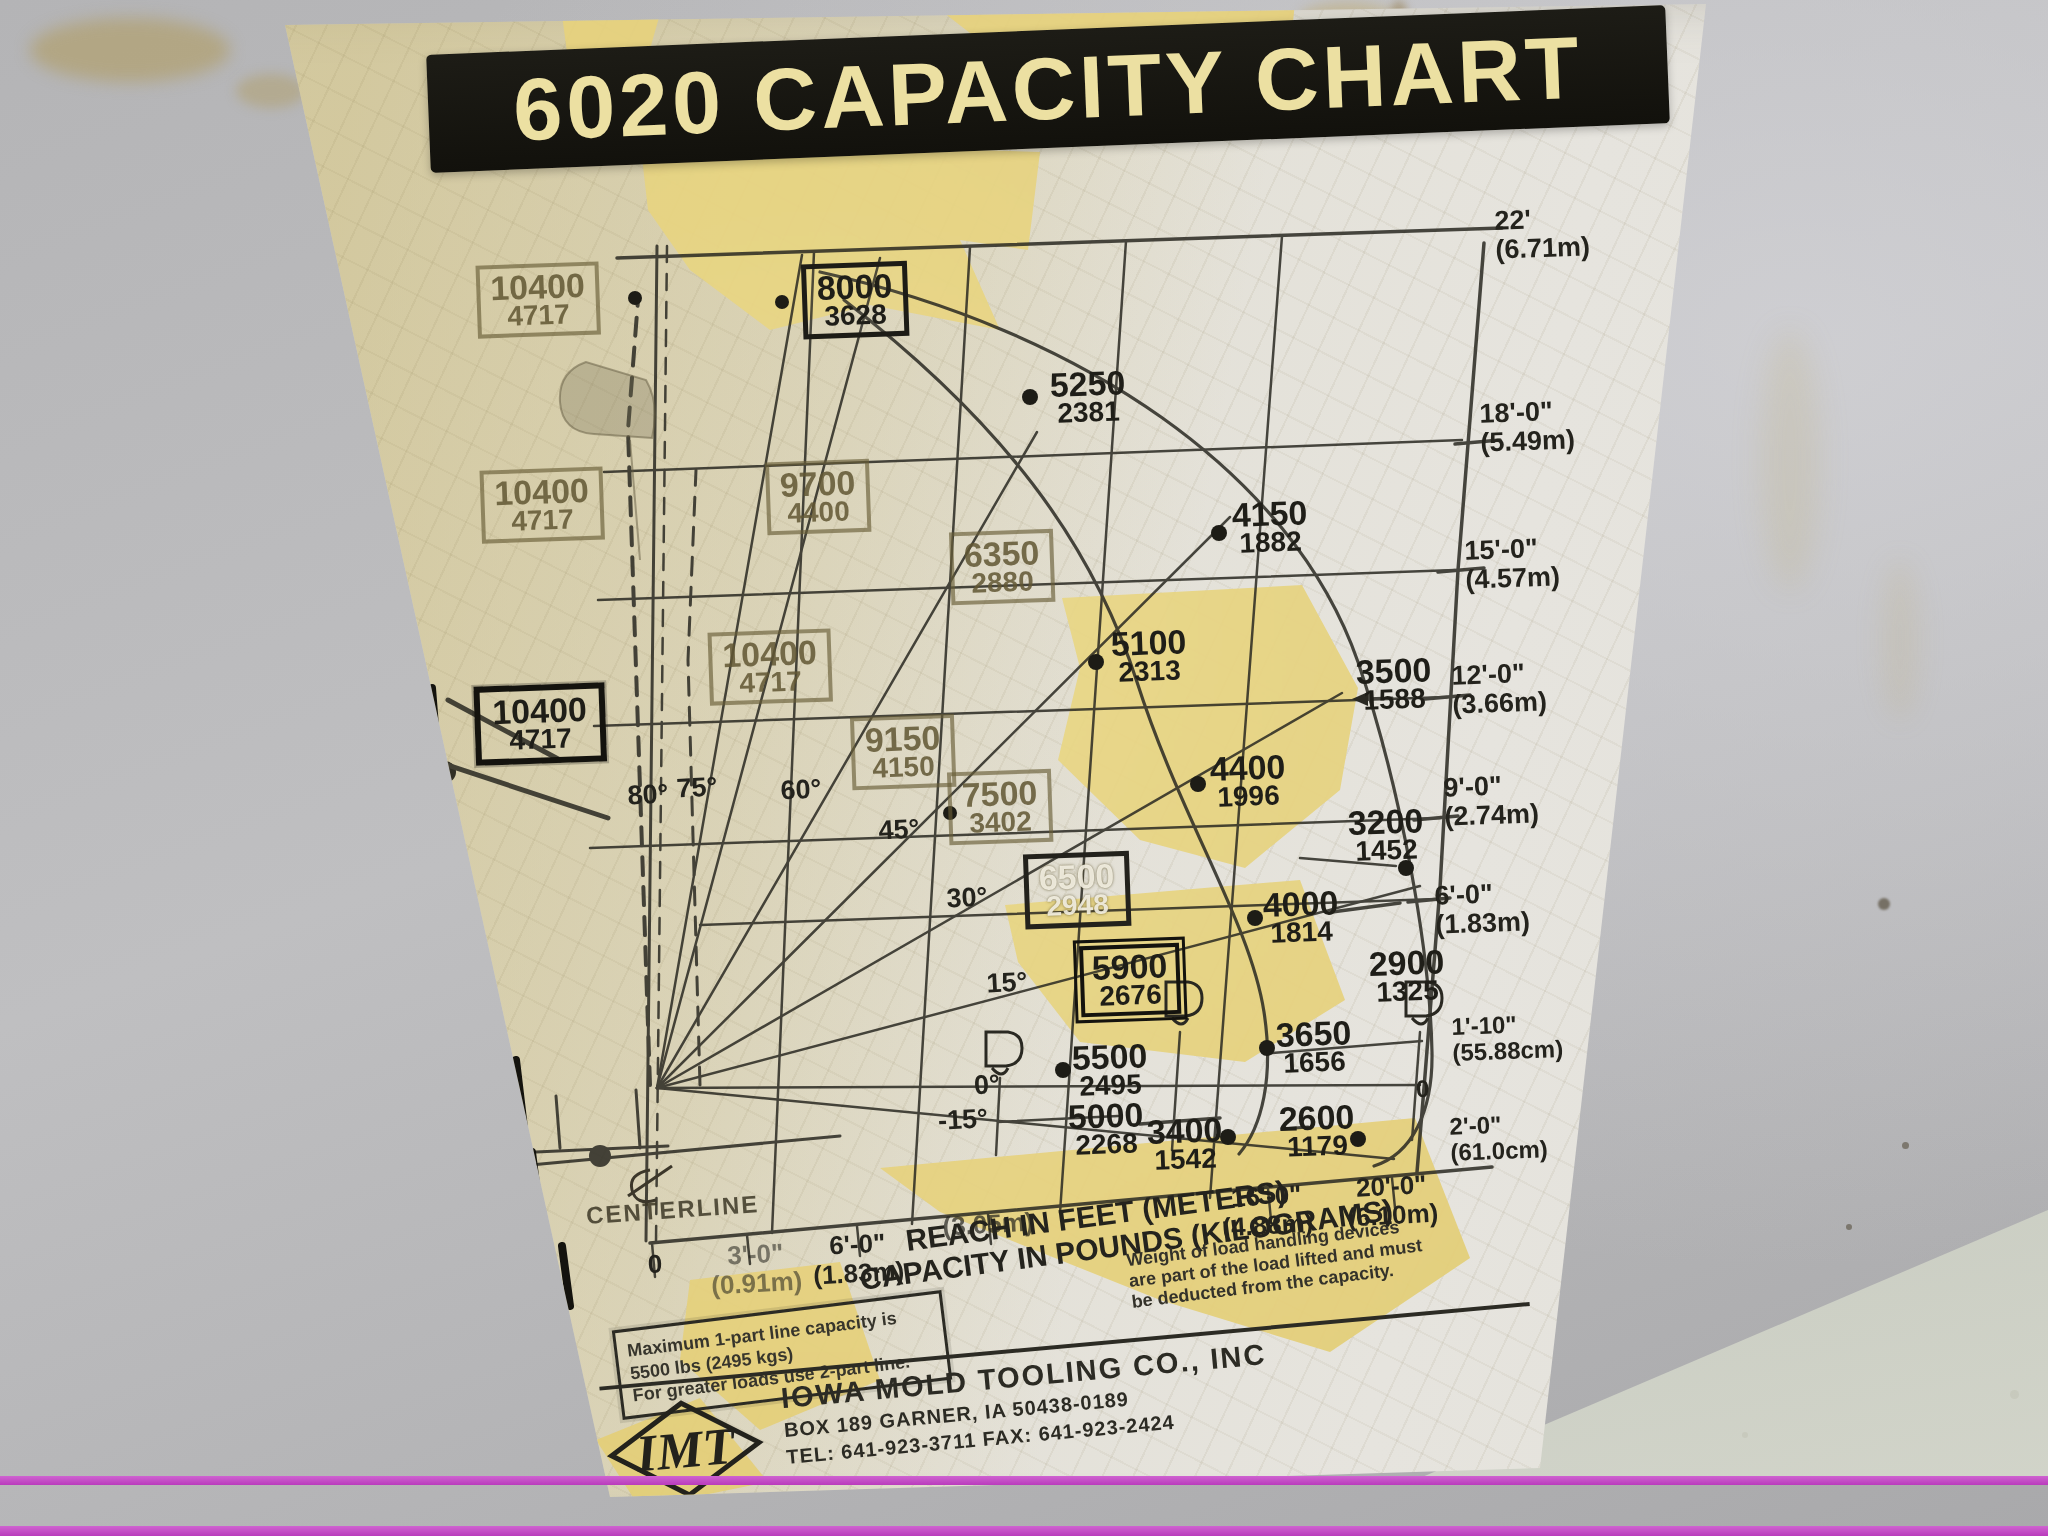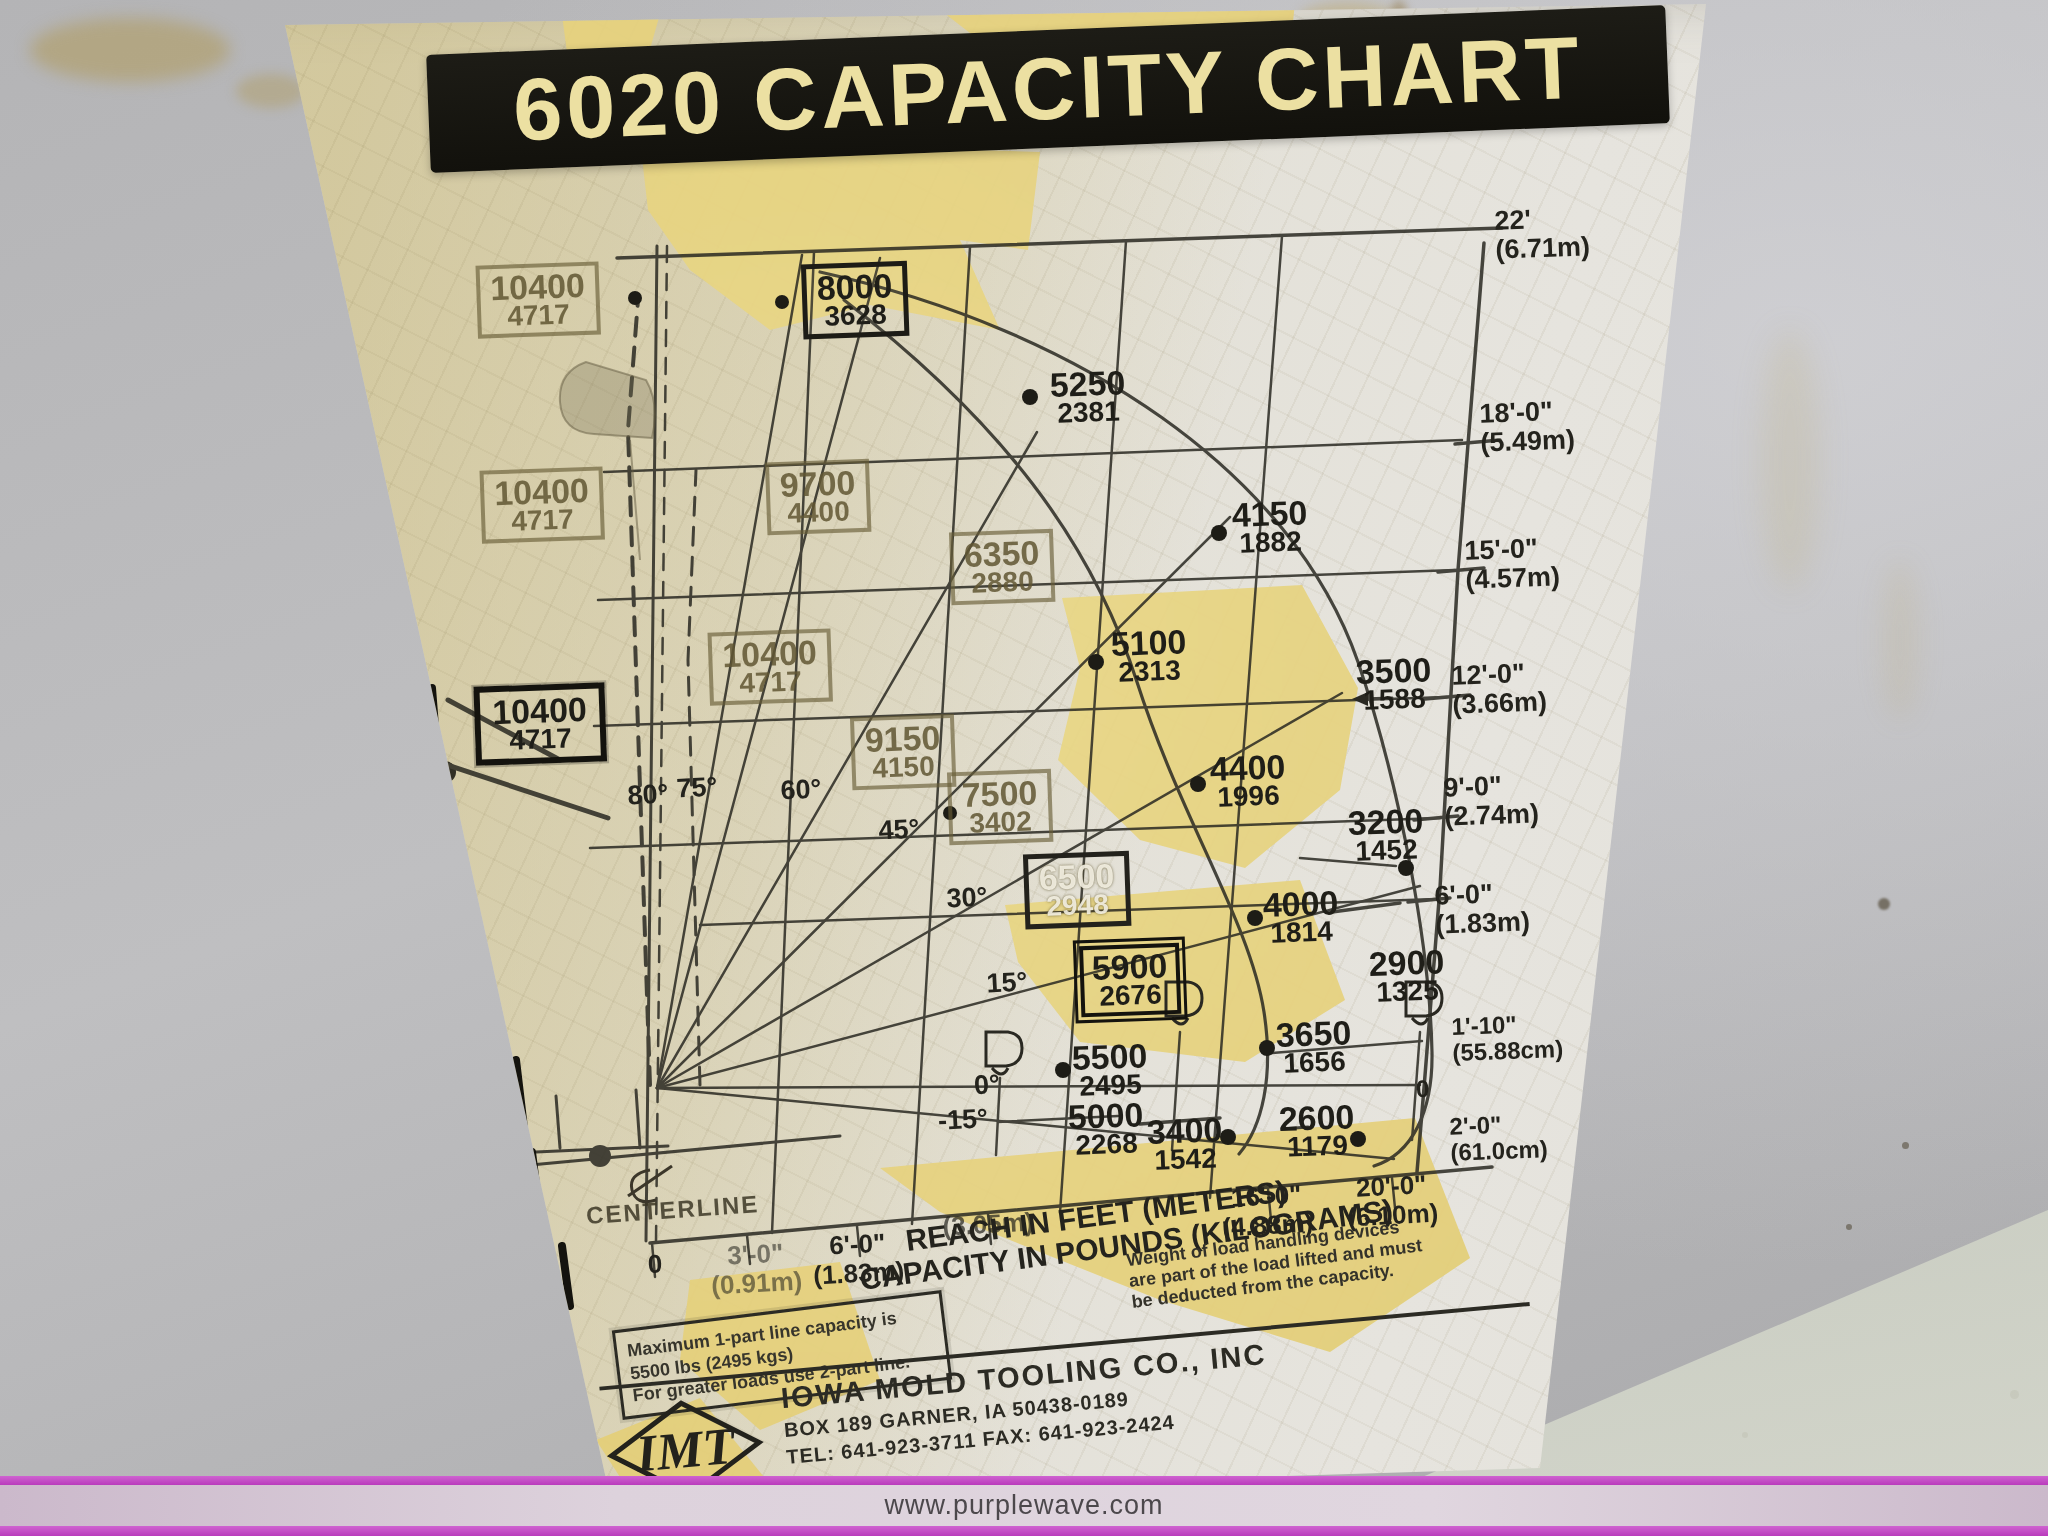--- a/index.html
+++ b/index.html
@@ -394,18 +394,15 @@
       </svg>
       <div class="info">
         <div class="company">IOWA MOLD TOOLING CO., INC</div>
         <div class="addr">BOX 189  GARNER, IA 50438-0189</div>
         <div class="phone">TEL: 641-923-3711    FAX: 641-923-2424</div>
       </div>
     </div>
   </div>
 
   <div class="bar" style="top:1476px;height:9px;"></div>
-  <div id="watermark-band">
-    <span>www.purplewave.com</span>
-  </div>
   <div class="bar" style="top:1526px;height:10px;"></div>
 
 </div>
 
 </body></html>

